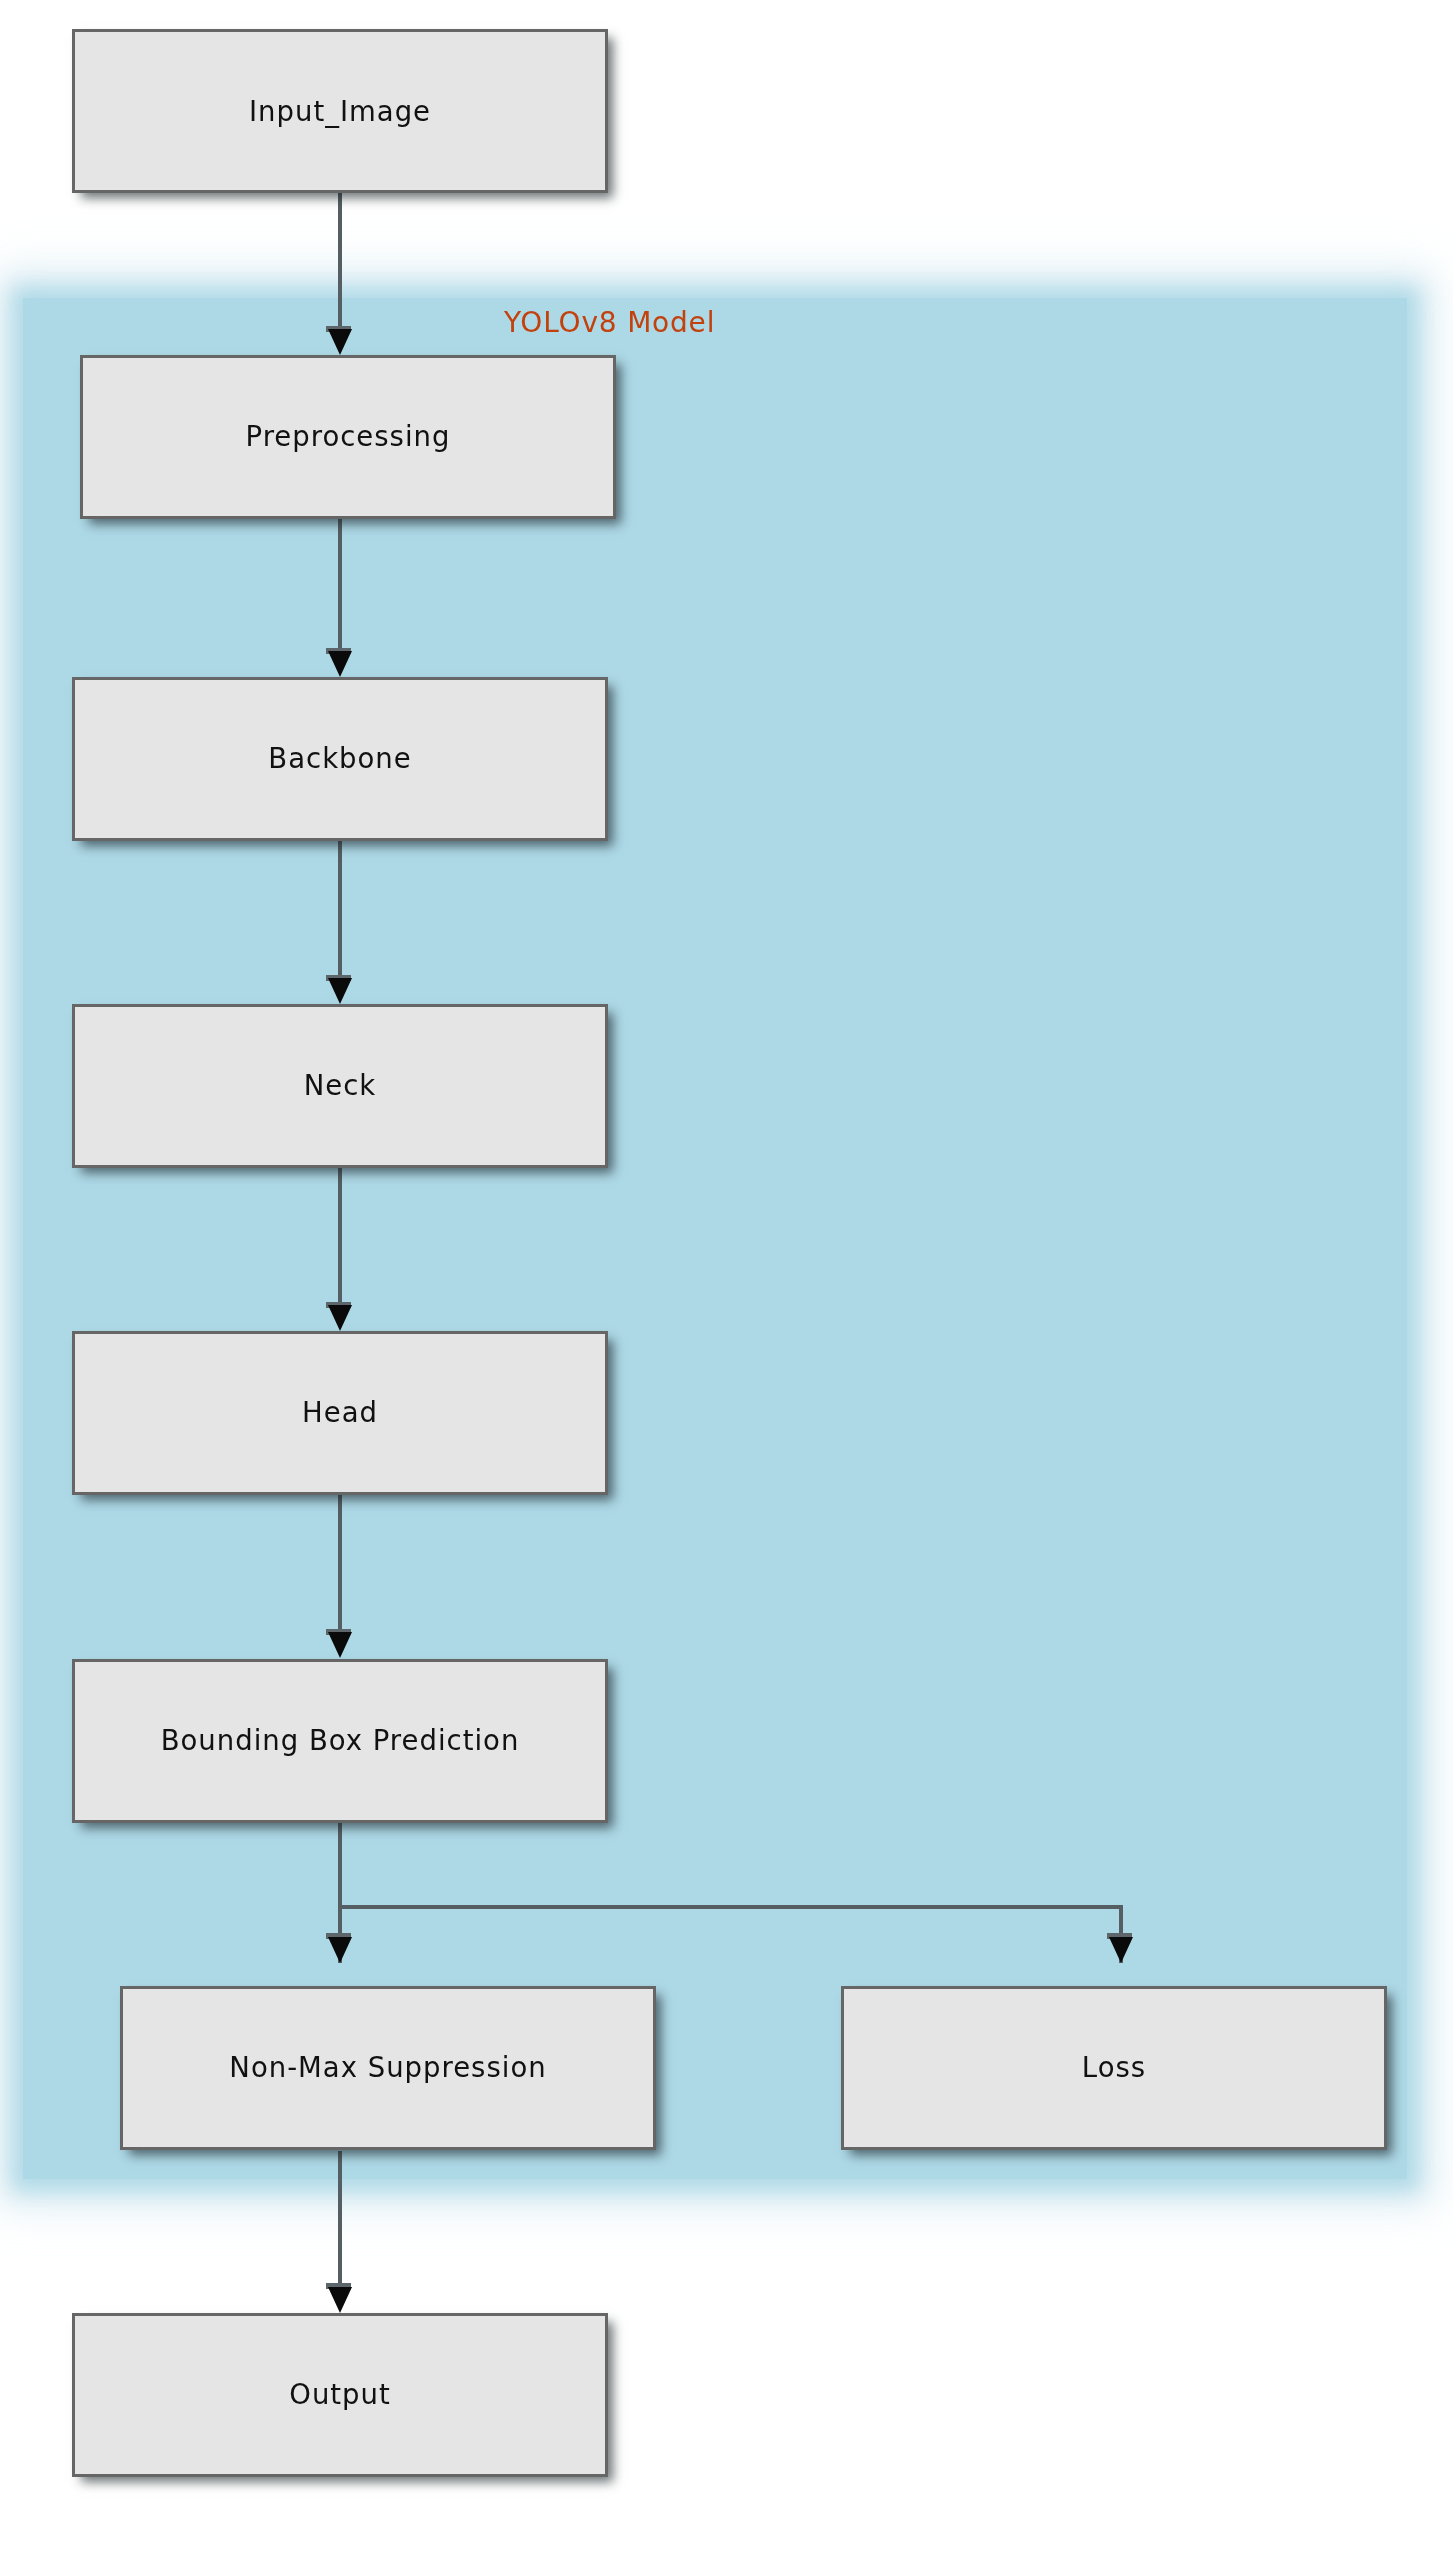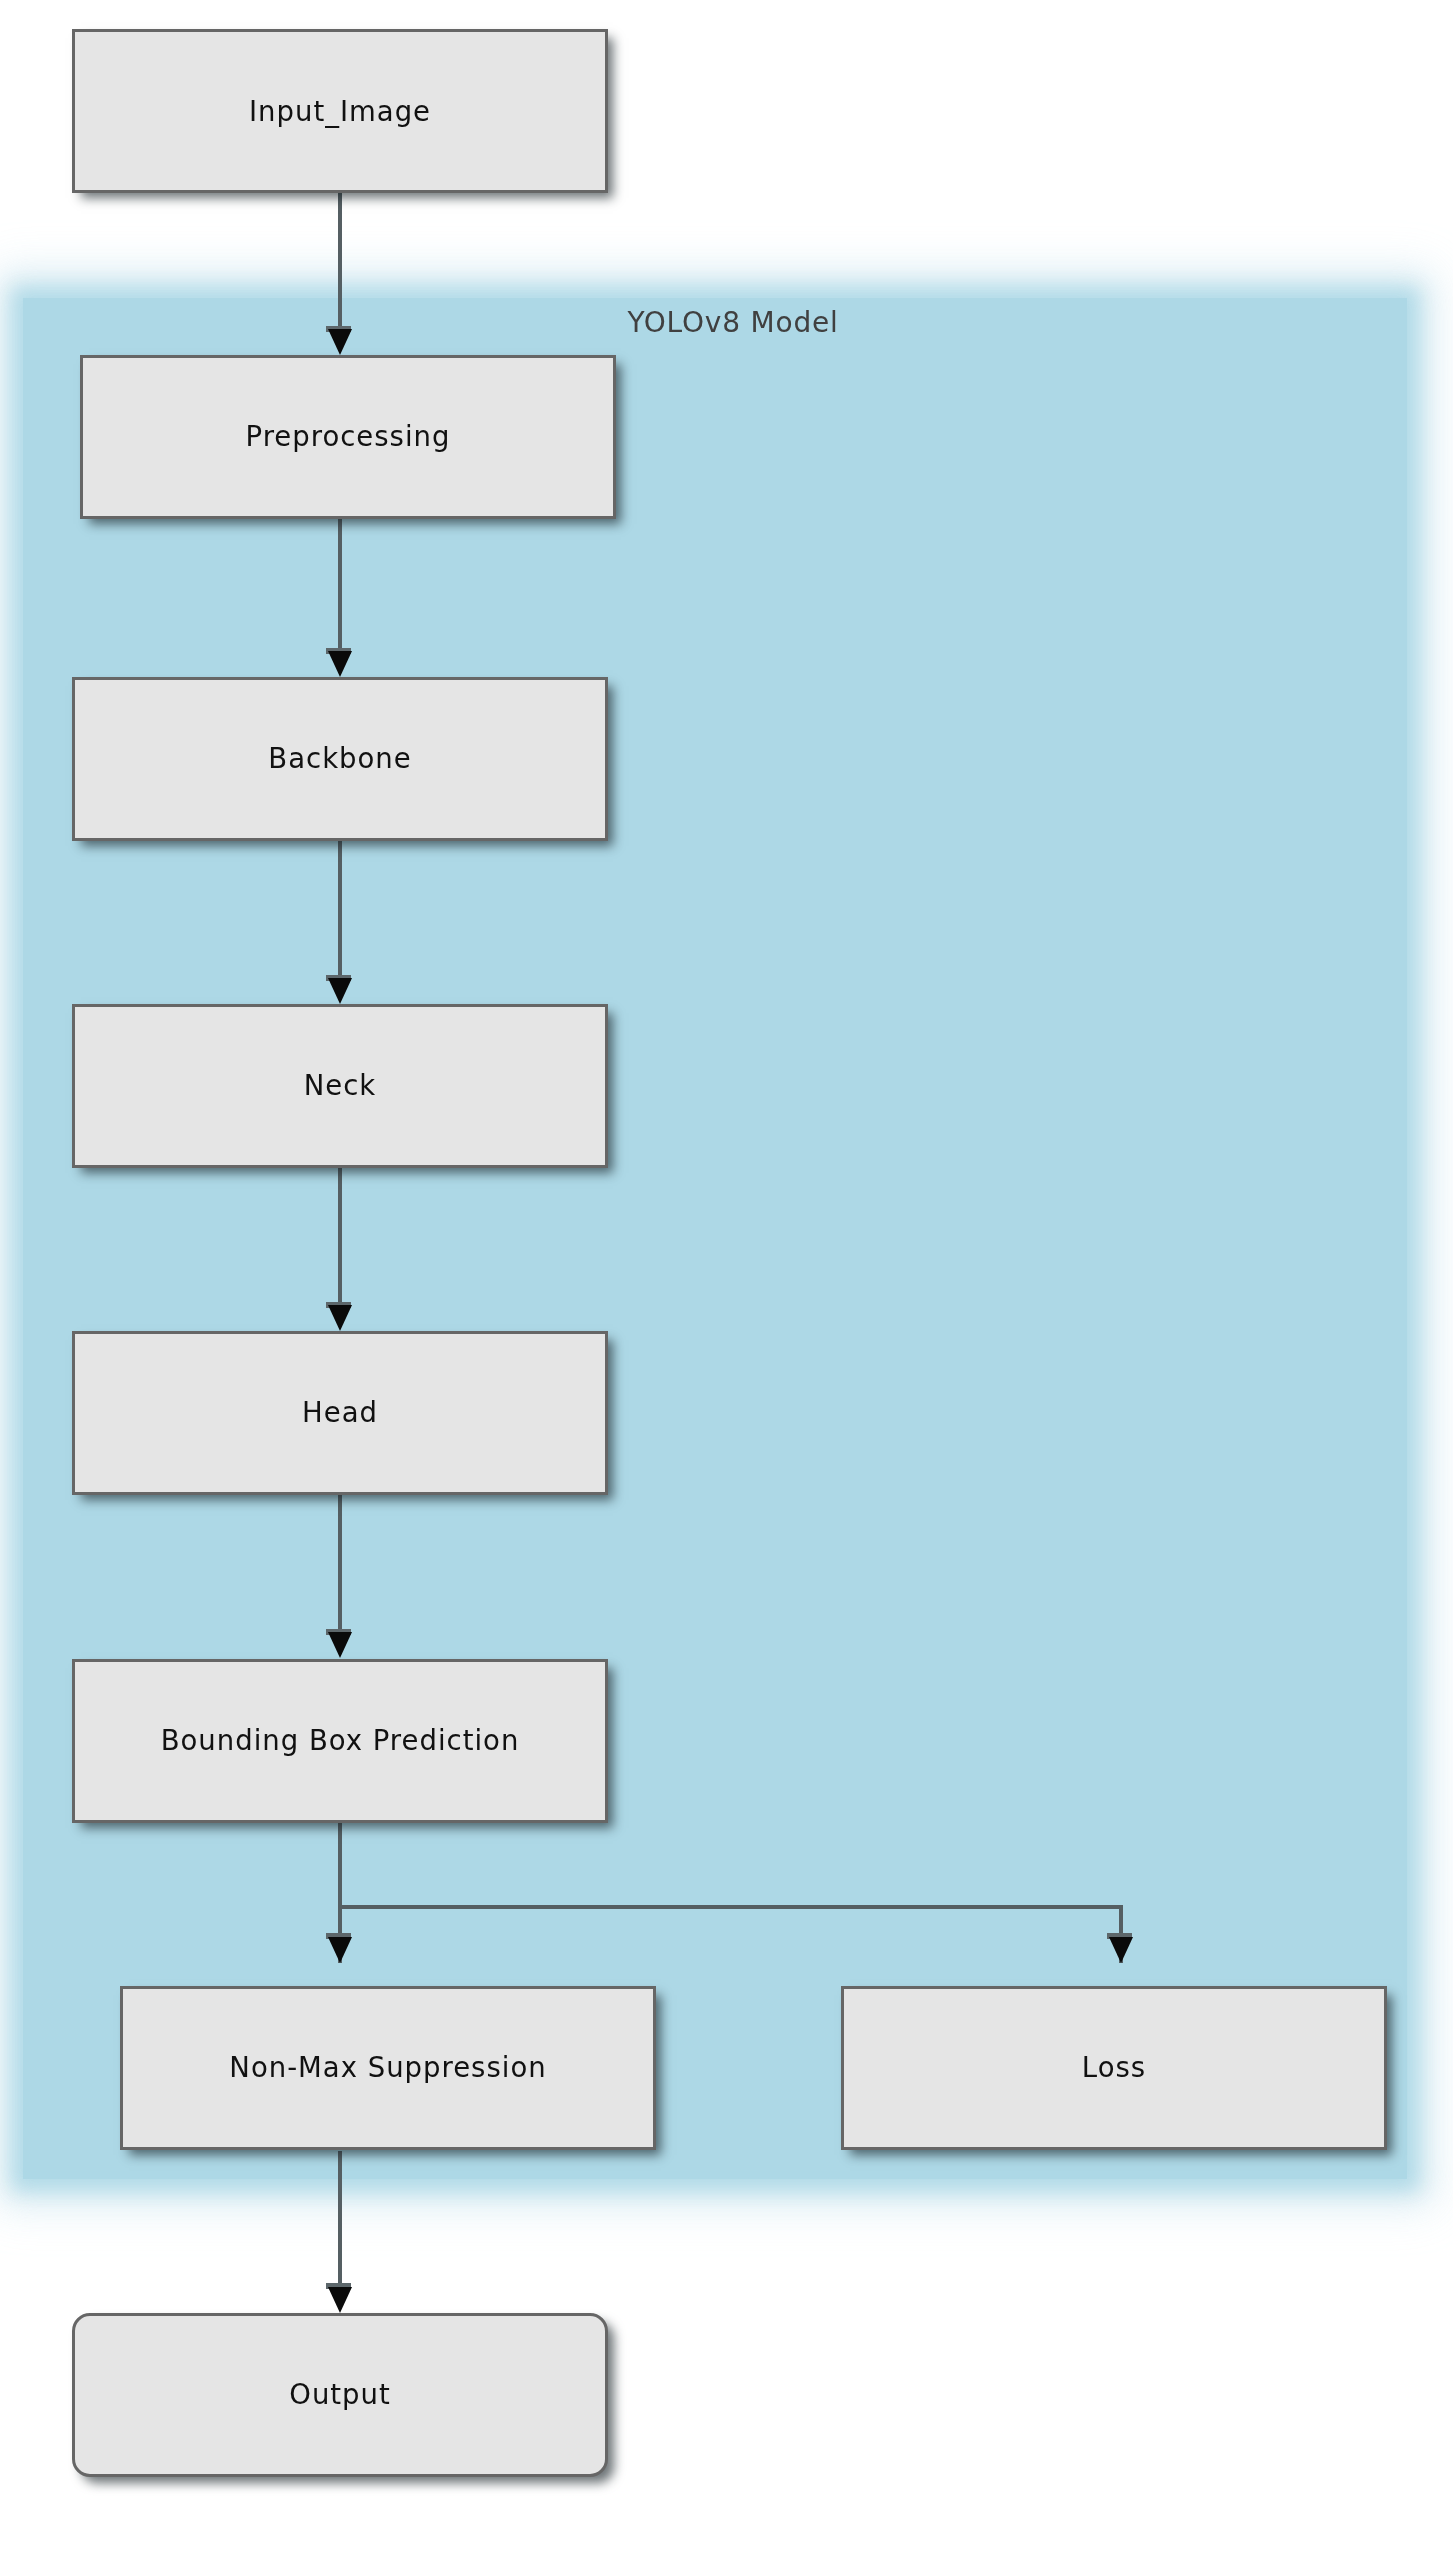--- a/index.html
+++ b/index.html
@@ -16,24 +16,23 @@
     box-shadow:
       0 0 17px 10.5px rgba(173,216,230,0.85),
       0 0 30px 19.6px rgba(173,216,230,0.45),
       0 0 46px 30px rgba(173,216,230,0.20);
     z-index:1;
   }
   .cluster-label{
     position:absolute;
     z-index:6;
     font-size:28px;
-    color:#404040;
+    color:#c2410c;
     letter-spacing:0.8px;
     white-space:nowrap;
-    text-align:center;
     font-family:"DejaVu Sans","Liberation Sans",sans-serif;
   }
 
   
   .node{
     position:absolute;
     background:#e5e5e5;
     border:3.3px solid #666666;
     box-sizing:border-box;
     z-index:4;
@@ -156,18 +155,18 @@
   </div>
 
   <div class="node" style="left:72px;top:1986px;width:536px;height:164px;margin-left:48px;">
     <span class="node-label">Non-Max Suppression</span>
   </div>
 
   <div class="node" style="left:841px;top:1986px;width:546px;height:164px;">
     <span class="node-label">Loss</span>
   </div>
 
-  <div class="node" style="left:72px;top:2313px;width:536px;height:164px;border-radius:18px;">
+  <div class="node" style="left:72px;top:2313px;width:536px;height:164px;">
     <span class="node-label">Output</span>
   </div>
 
 </div>
 
 
 </body></html>

